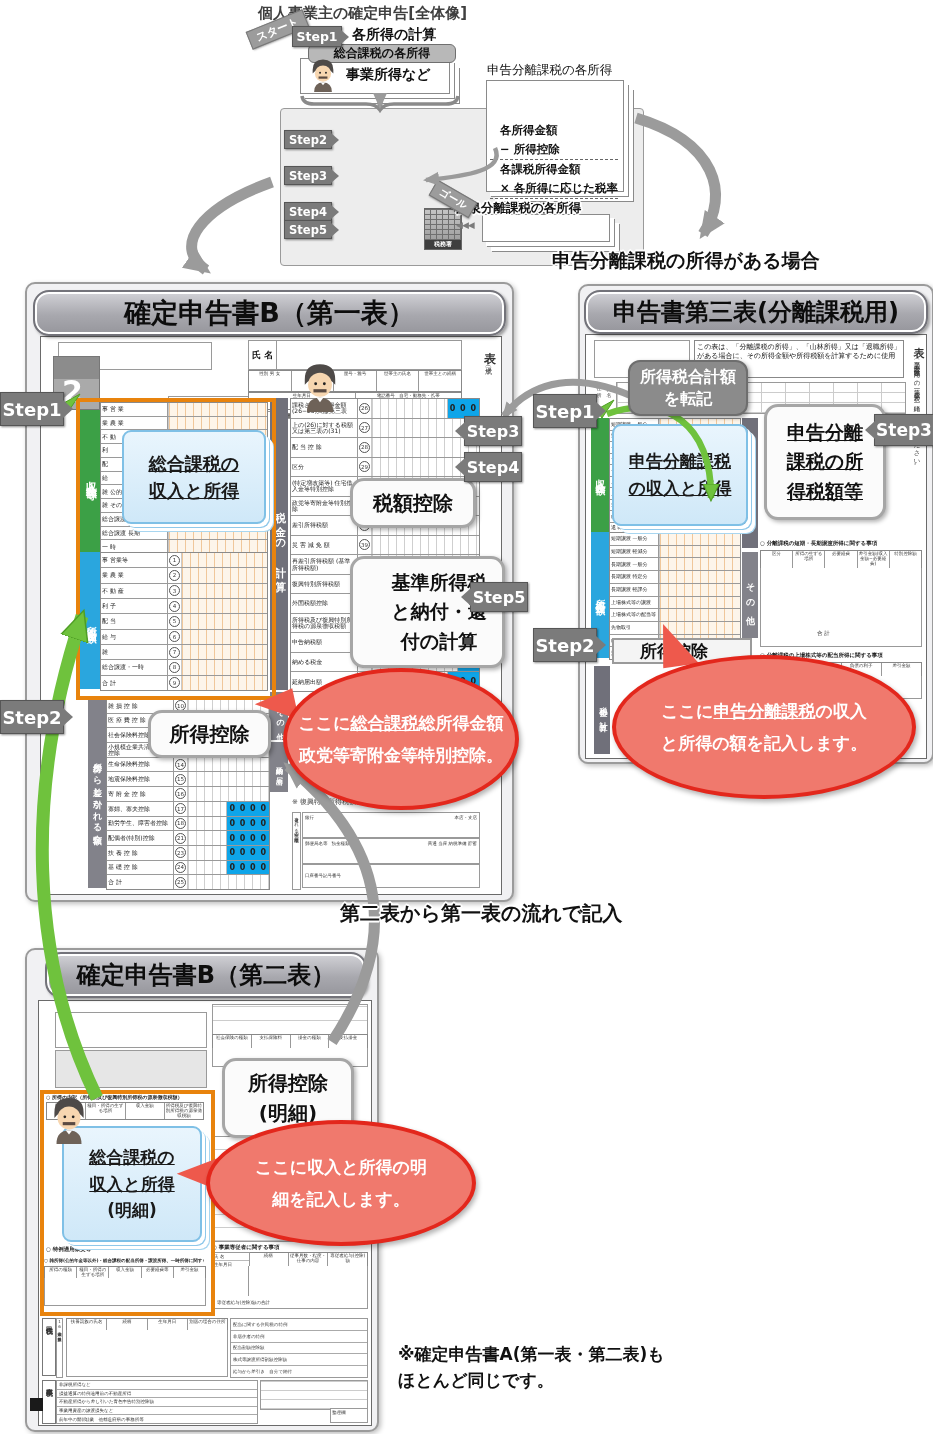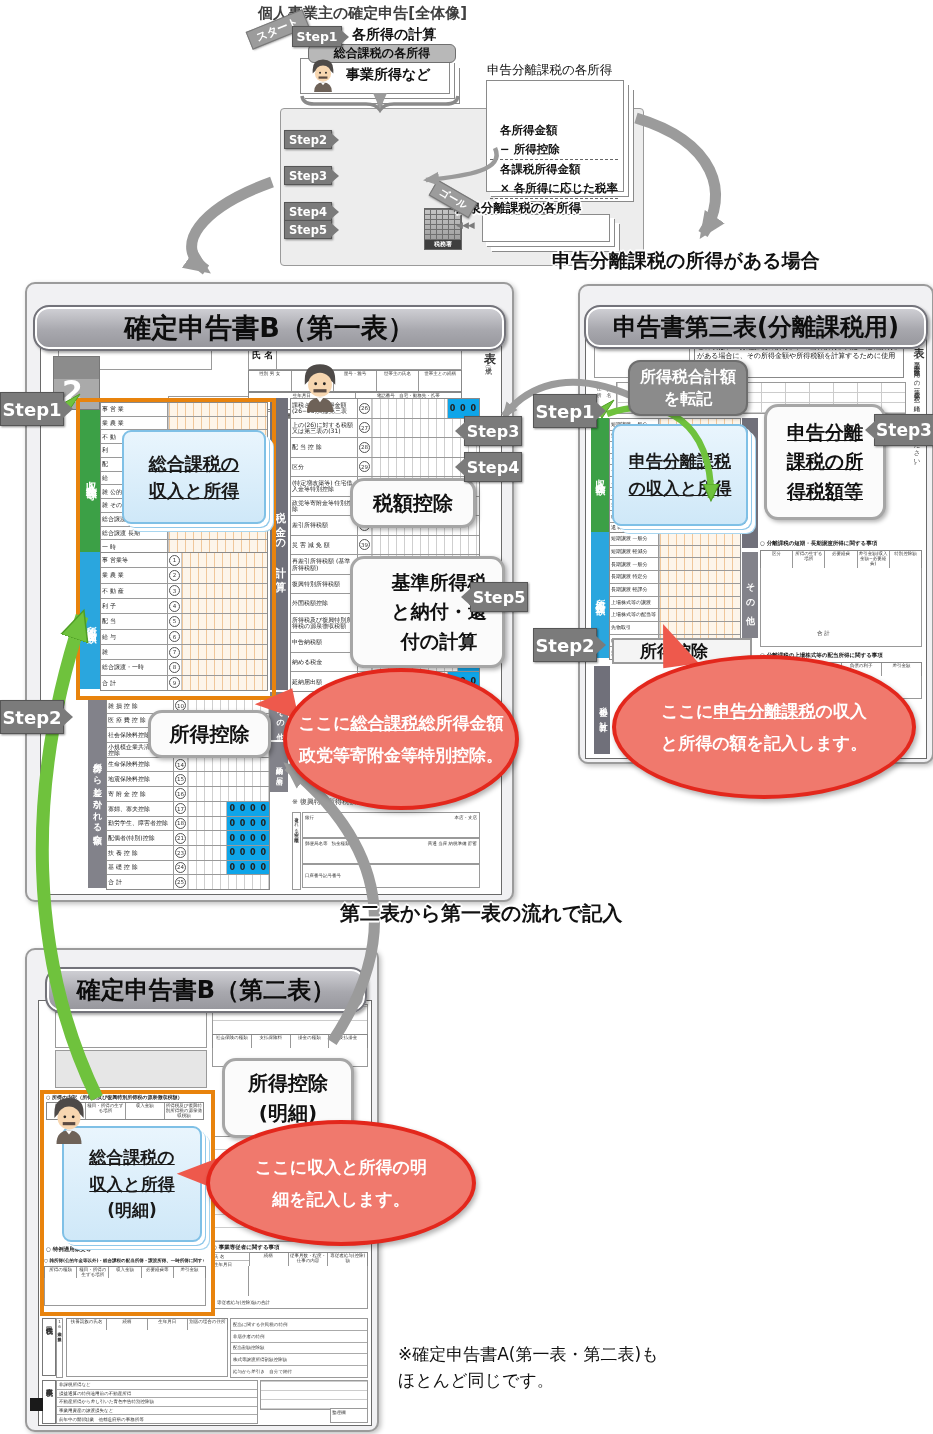--- a/index.html
+++ b/index.html
@@ -18,21 +18,21 @@
     border-left:10px solid #7b7b7b;border-top:9px solid transparent;border-bottom:9px solid transparent;}
   .steps.chevR::after{right:-8px;border-left-width:8px;border-top-width:7px;border-bottom-width:7px;}
   .chevL::before{content:"";position:absolute;left:-10px;top:50%;transform:translateY(-50%);
     border-right:10px solid #7b7b7b;border-top:9px solid transparent;border-bottom:9px solid transparent;}
   
   .panel{position:absolute;background:#f1f1f3;border:2px solid #9b9b9b;border-radius:10px;
     box-shadow:2px 2px 5px rgba(0,0,0,.25);}
   .sheet{position:absolute;background:#fff;border:1.5px solid #6a6a6a;}
   .title-bar{position:absolute;background:linear-gradient(180deg,#d2d2d7 0%,#a8a8ae 55%,#96969c 100%);
     border:2px solid #73737a;border-radius:16px;display:flex;align-items:center;justify-content:center;
-    font-weight:bold;color:#0d0d0d;box-shadow:inset 0 0 0 2px #fff,2px 2px 3px rgba(0,0,0,.35);z-index:15;margin-top:15px;}
+    font-weight:bold;color:#0d0d0d;box-shadow:inset 0 0 0 2px #fff,2px 2px 3px rgba(0,0,0,.35);z-index:15;}
   .fbox{position:absolute;border:1px solid #9a9a9a;background:#fff;}
   
   .vstrip{position:absolute;writing-mode:vertical-rl;text-orientation:upright;color:#fff;font-weight:bold;
     display:flex;align-items:center;justify-content:center;letter-spacing:2px;z-index:8;}
   .green{background:#3ca046;} .blue{background:#2aa6de;}
   .gray{background:#82828a;} .dgray{background:#70707a;}
   
   .rows{position:absolute;display:flex;flex-direction:column;border:1px solid #8a8a8a;background:#fff;z-index:6;}
   .mrow{flex:1;display:flex;align-items:stretch;border-bottom:1px solid #9a9a9a;background:#fff;min-height:0;}
   .mrow:last-child{border-bottom:none;}
@@ -149,21 +149,21 @@
 <div class="sign" style="left:430px;top:190px;transform:rotate(30deg);font-size:10px;">ゴール</div>
 <div class="building" style="left:424px;top:208px;">
   <div class="plate">税務署</div>
 </div>
 <div class="abs halo" style="left:456px;top:200px;font-size:12.5px;font-weight:bold;z-index:14;">源泉分離課税の各所得</div>
 <div class="abs" style="left:456px;top:220px;font-size:9px;color:#7b7b7b;letter-spacing:-1px;z-index:13;">◀◀◀</div>
 <div class="papers" style="left:482px;top:214px;width:126px;height:26px;z-index:11;"></div>
 
 <div class="abs halo" style="left:552px;top:248px;font-size:19px;font-weight:bold;z-index:16;">申告分離課税の所得がある場合</div>
 <div class="abs halo" style="left:340px;top:900px;font-size:20px;font-weight:bold;z-index:48;">第二表から第一表の流れで記入</div>
-<div class="abs" style="left:398px;top:1342px;font-size:17px;font-weight:normal;line-height:1.5;">
+<div class="abs" style="left:398px;top:1342px;font-size:17px;font-weight:bold;line-height:1.5;">
   <div>※確定申告書A(第一表・第二表)も</div>
   <div>ほとんど同じです。</div>
 </div>
 
 <div class="panel" style="left:25px;top:282px;width:485px;height:616px;"></div>
 <div class="title-bar" style="left:33px;top:290px;width:469px;height:42px;font-size:27px;">確定申告書B（第一表）</div>
 <div class="sheet" style="left:40px;top:336px;width:460px;height:557px;z-index:3;"></div>
 
 <div class="fbox" style="left:58px;top:342px;width:152px;height:26px;z-index:5;"></div>
 <div class="fbox" style="left:248px;top:340px;width:212px;height:28px;z-index:5;display:flex;">

